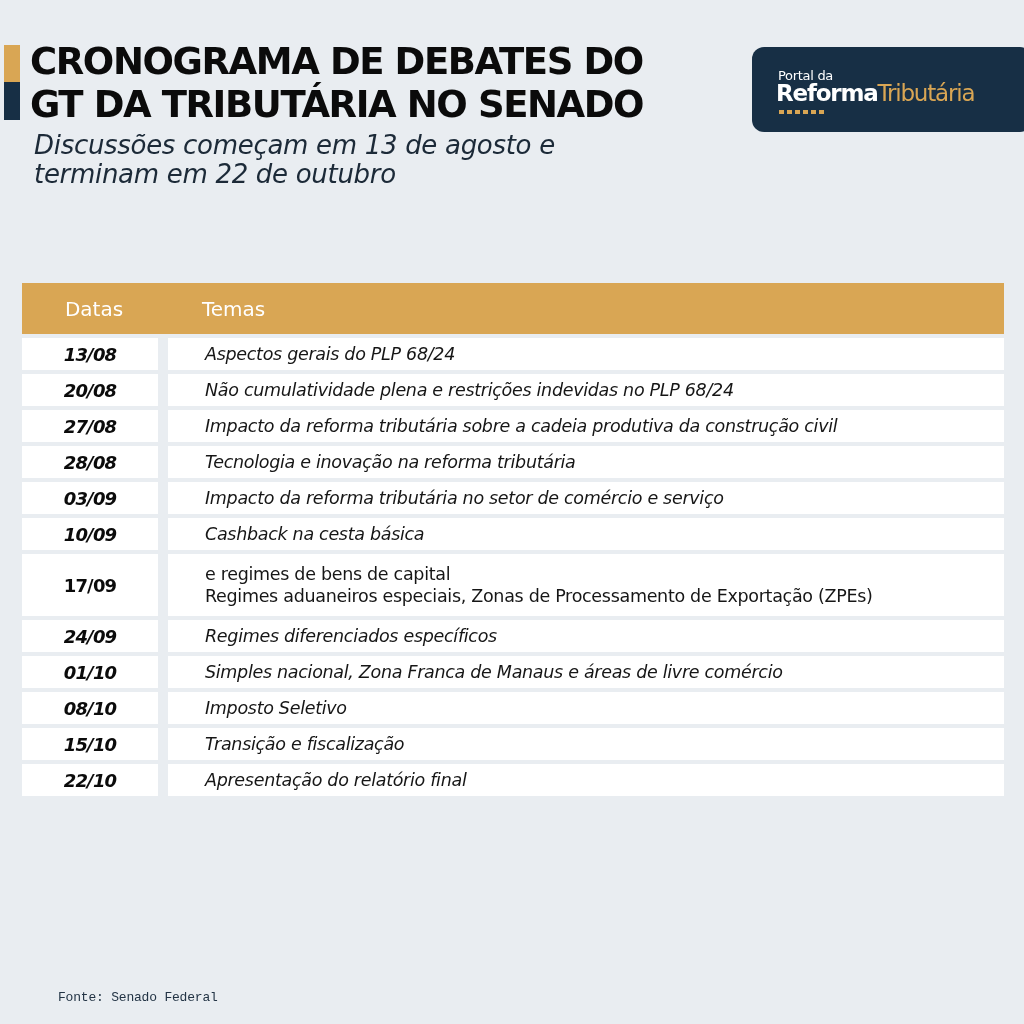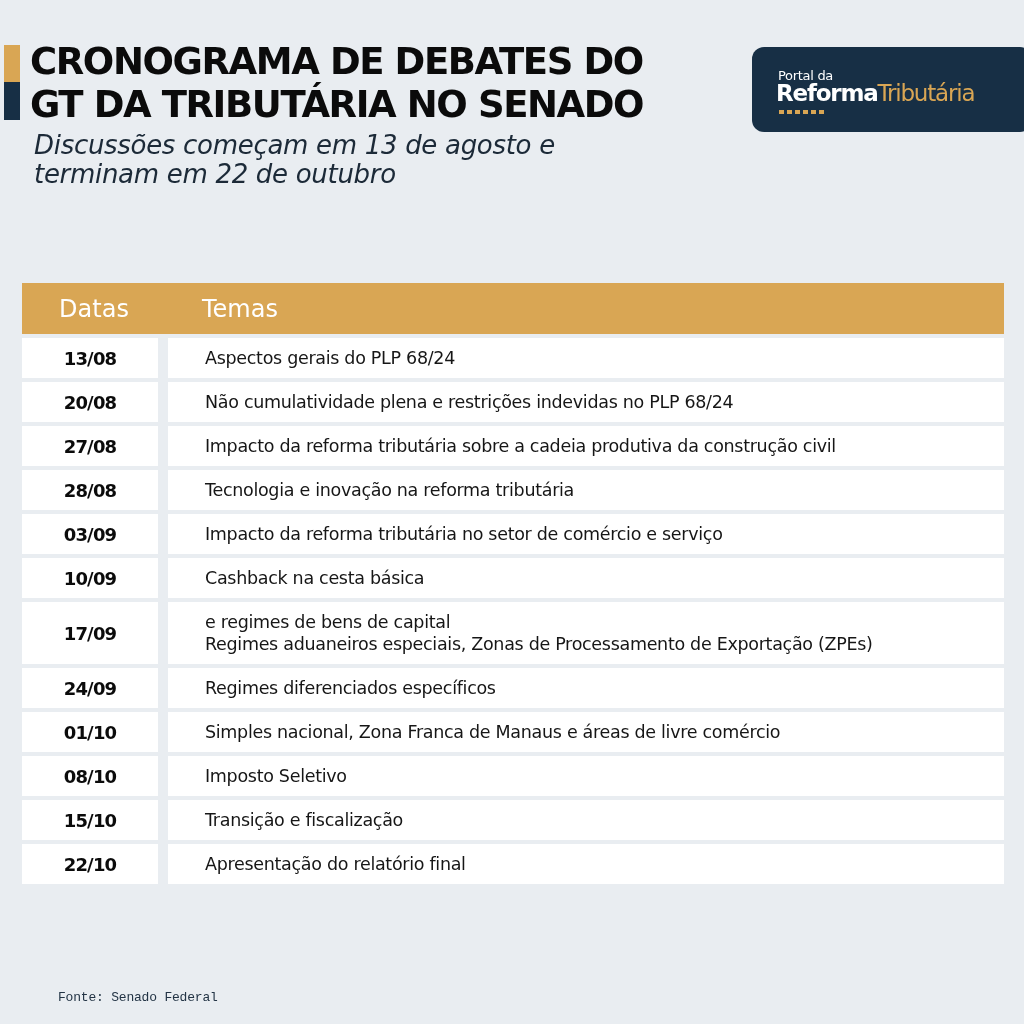--- a/index.html
+++ b/index.html
@@ -51,41 +51,41 @@
       position: absolute; left: 27px; top: 63px;
       display: flex; gap: 3px;
     }
     .logo .dots i { width: 5px; height: 4px; background: #d9a654; display: block; }
 
     .table { position: absolute; left: 22px; top: 283px; width: 982px; }
     .thead {
       height: 51px; background: #d9a654;
       display: flex; align-items: center;
       color: #fff; font-family: "DejaVu Sans", sans-serif;
-      font-size: 24px;
+      font-size: 20px;
     }
     .thead .c1 { width: 136px; text-align: center; padding-left: 8px; }
     .thead .c2 { padding-left: 44px; text-align: center; }
     .tbody { margin-top: 4px; }
     .row { display: flex; margin-bottom: 4px; }
     .row .d {
       width: 136px; background: #fff;
       display: flex; align-items: center; justify-content: center;
       font-family: "DejaVu Sans", sans-serif;
       font-weight: bold; font-size: 18px; color: #0b0b0b; letter-spacing: -0.8px;
     }
     .row .t {
       margin-left: 10px; flex: 1; background: #fff;
       display: flex; align-items: center;
       padding-left: 37px; padding-right: 16px;
       font-family: "DejaVu Sans", sans-serif;
       font-size: 17.5px; color: #161616; letter-spacing: -0.3px;
       line-height: 22px;
     }
-    .row.h1 { height: 40px; }
+    .row.h1 { height: 32px; font-style: italic; }
     .row.h2 { height: 62px; }
     .row .t span { display: block; }
     .source {
       position: absolute; left: 58px; top: 973px;
       font-family: Liberation Mono, monospace;
       font-size: 13px; color: #233445; letter-spacing: -0.2px; margin-top: 17px;
     }
   </style>
 </head>
 <body>

